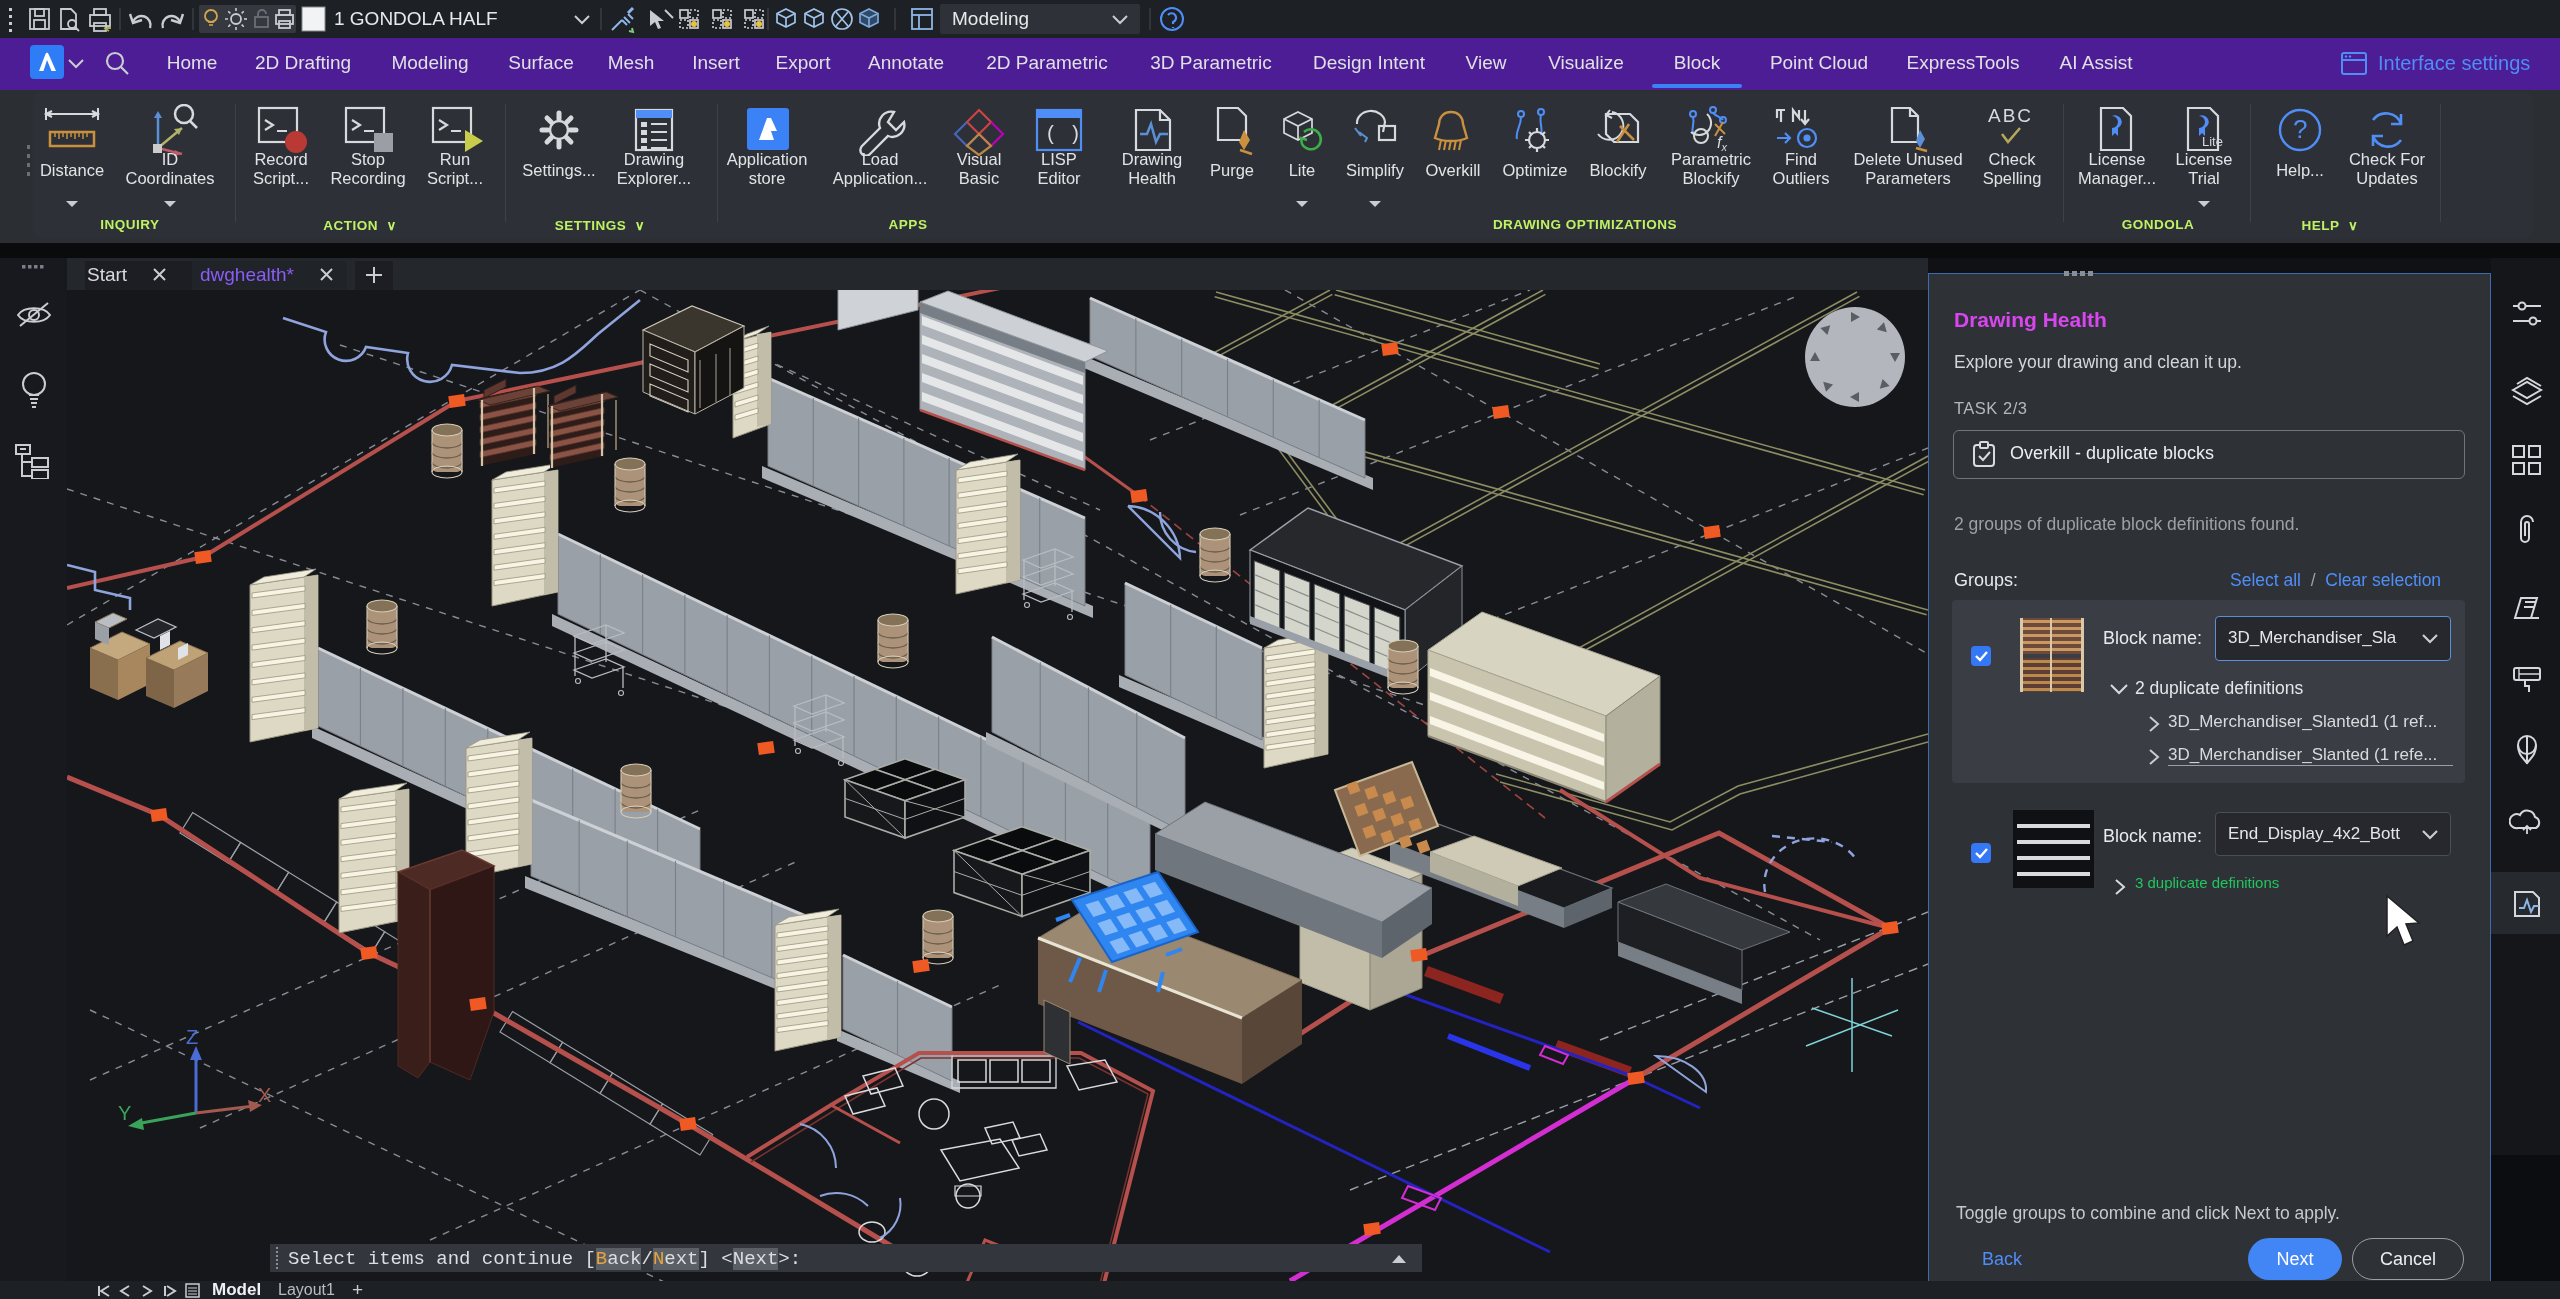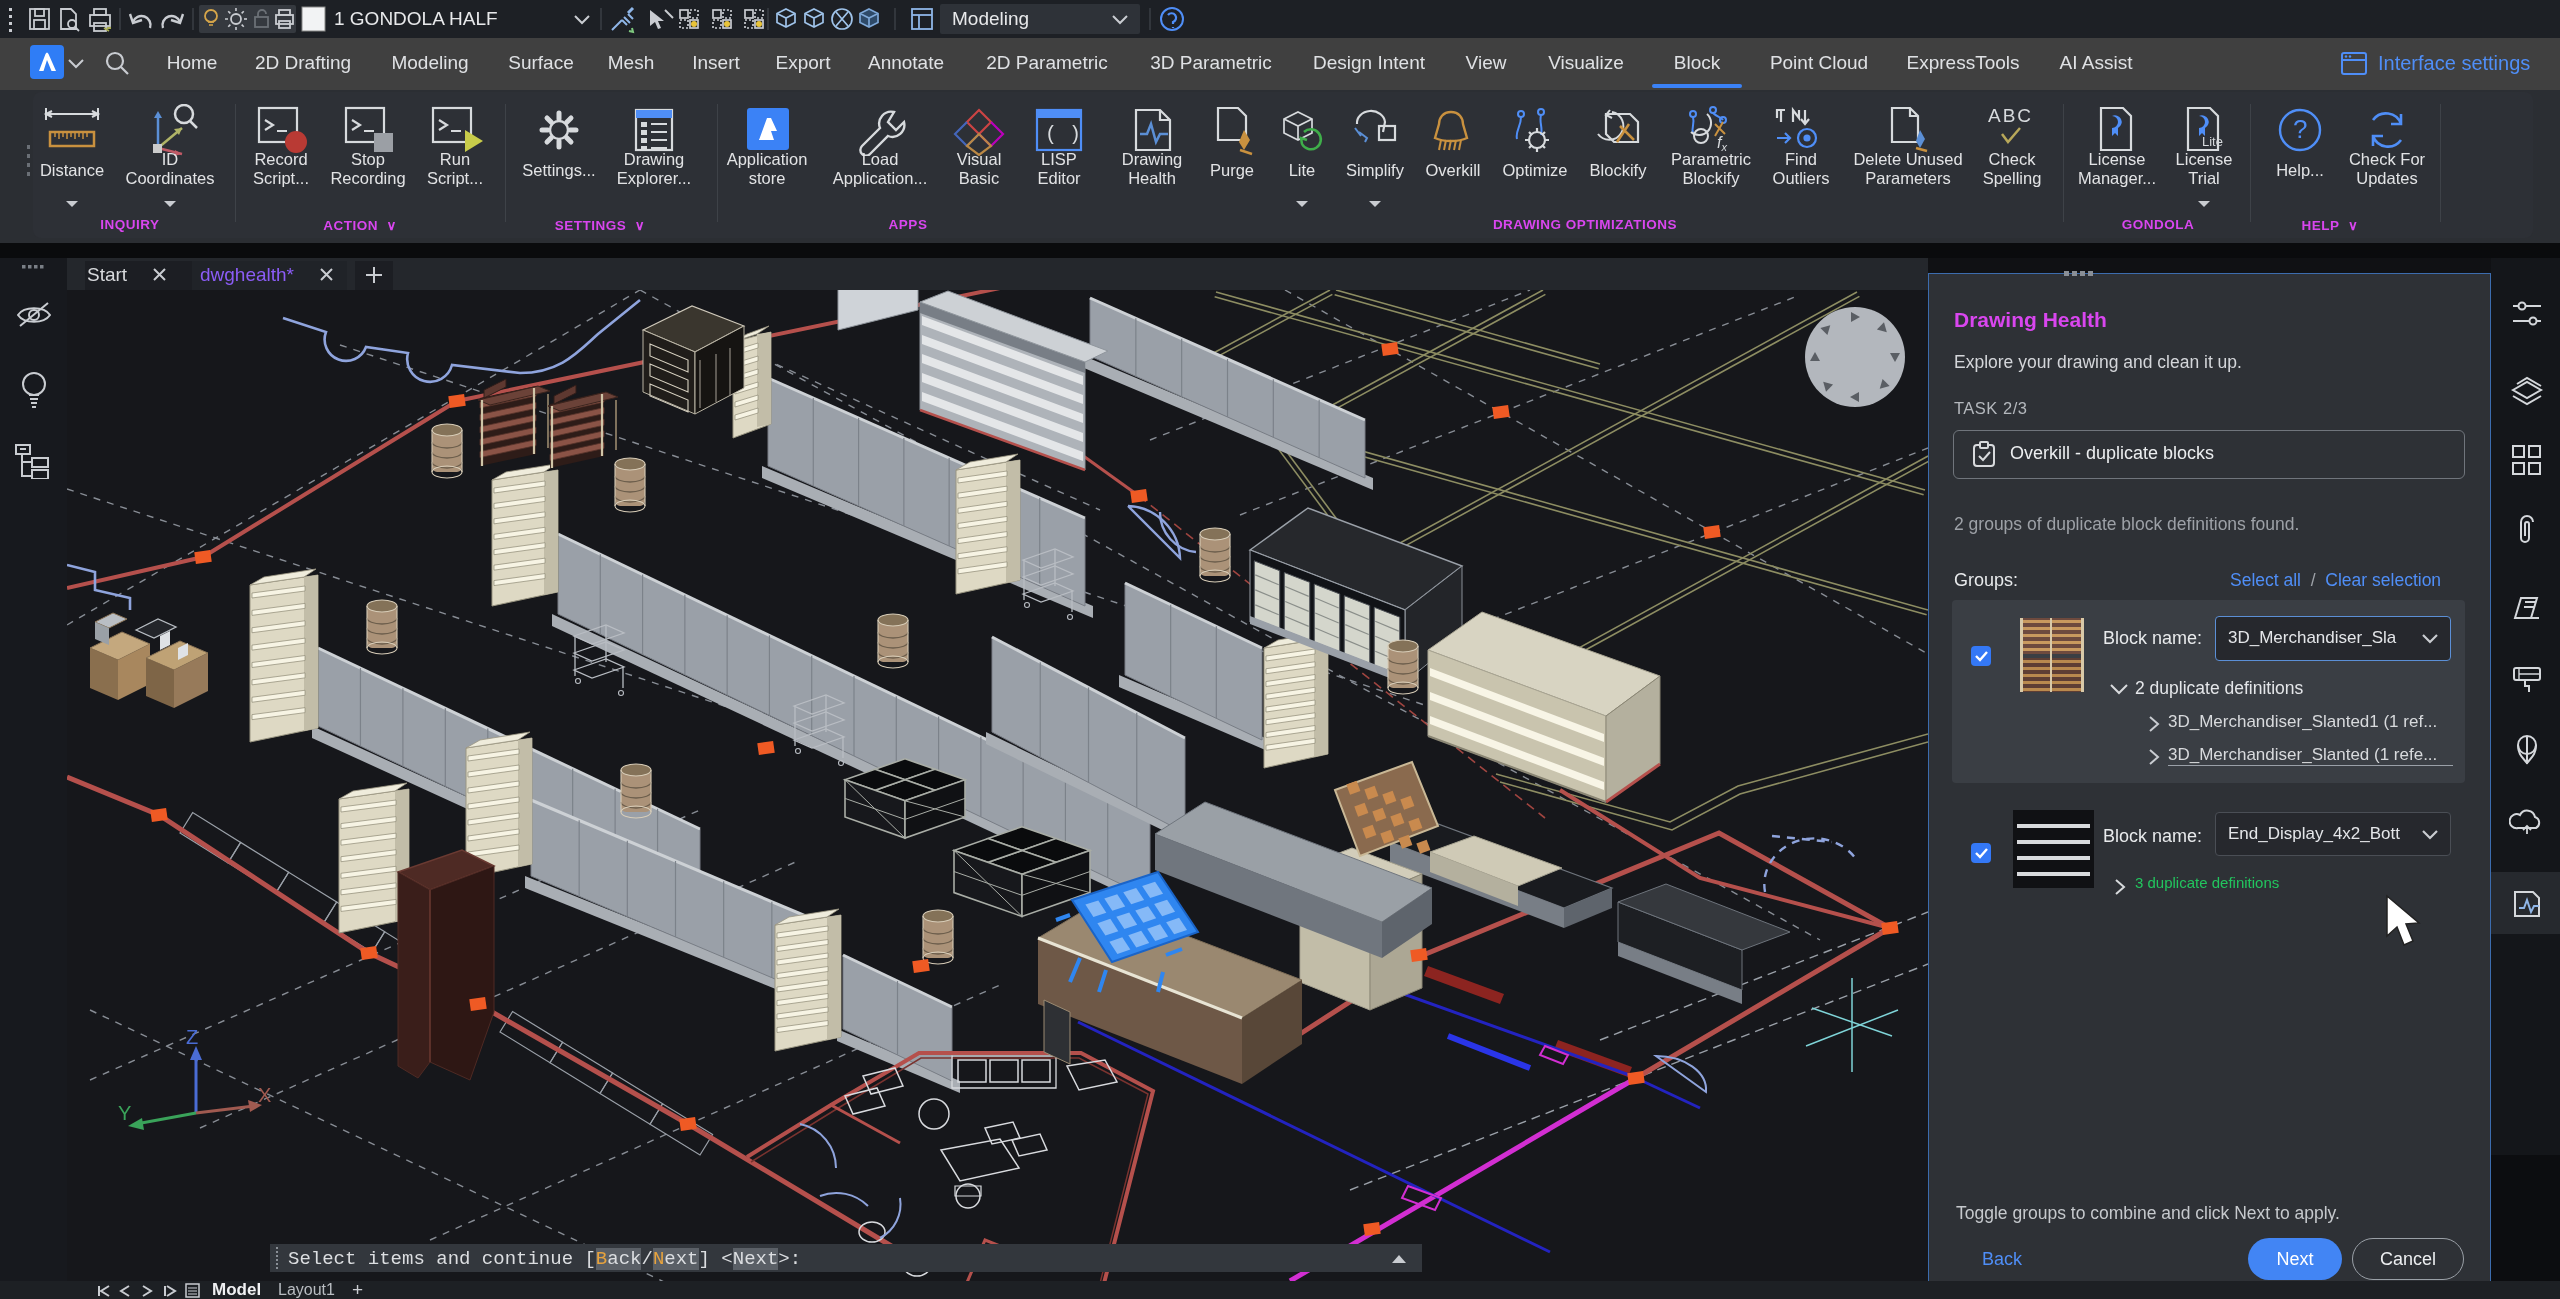--- a/index.html
+++ b/index.html
@@ -1,30 +1,30 @@
 <!DOCTYPE html>
 <html><head><meta charset="utf-8">
 <style>
 *{margin:0;padding:0;box-sizing:border-box}
 html,body{width:2560px;height:1299px;overflow:hidden;background:#101114;font-family:"Liberation Sans",sans-serif;position:relative}
 .abs{position:absolute}
 .topbar{left:0;top:0;width:2560px;height:38px;background:#1d2025}
-.menurow{left:0;top:38px;width:2560px;height:52px;background:#404040}
+.menurow{left:0;top:38px;width:2560px;height:52px;background:#4c1d95}
 .ribbon{left:0;top:90px;width:2560px;height:153px;background:#2b2e33}
 .gap{left:0;top:243px;width:2560px;height:15px;background:#0a0b0d}
 .tabbar{left:67px;top:258px;width:1861px;height:32px;background:#24272c}
 .canvas{left:67px;top:290px;width:1861px;height:991px;background:#16171b}
 .leftstrip{left:0;top:258px;width:67px;height:1023px;background:#17191e}
 .rightstrip{left:2491px;top:258px;width:69px;height:1041px;background:#14161a}
 .panel{left:1928px;top:273px;width:563px;height:1021px;background:#2e3136;border:1px solid #3c6cae}
 .botbar{left:0;top:1281px;width:2560px;height:18px;background:#1d2024}
 .cmdbar{left:270px;top:1244px;width:1152px;height:28px;background:#33373d;font-family:"Liberation Mono",monospace}
 .tabtxt{color:#dfe1e4;font-size:19px}
 .rlab{color:#e2e3e5;font-size:16.5px;line-height:19px;text-align:center}
-.glab{color:#d946ef;font-size:13.5px;font-weight:bold;letter-spacing:0.5px}
+.glab{color:#bef264;font-size:13.5px;font-weight:bold;letter-spacing:0.5px}
 svg{display:block}
 </style></head><body>
 
 <div class="abs topbar">
 <svg class="abs" style="left:0;top:0" width="2560" height="38">
 <g fill="#c9ccd1">
         <rect x="9" y="8" width="3" height="3"></rect>
         <rect x="9" y="15" width="3" height="3"></rect>
         <rect x="9" y="22" width="3" height="3"></rect>
         <rect x="9" y="29" width="3" height="3"></rect>

